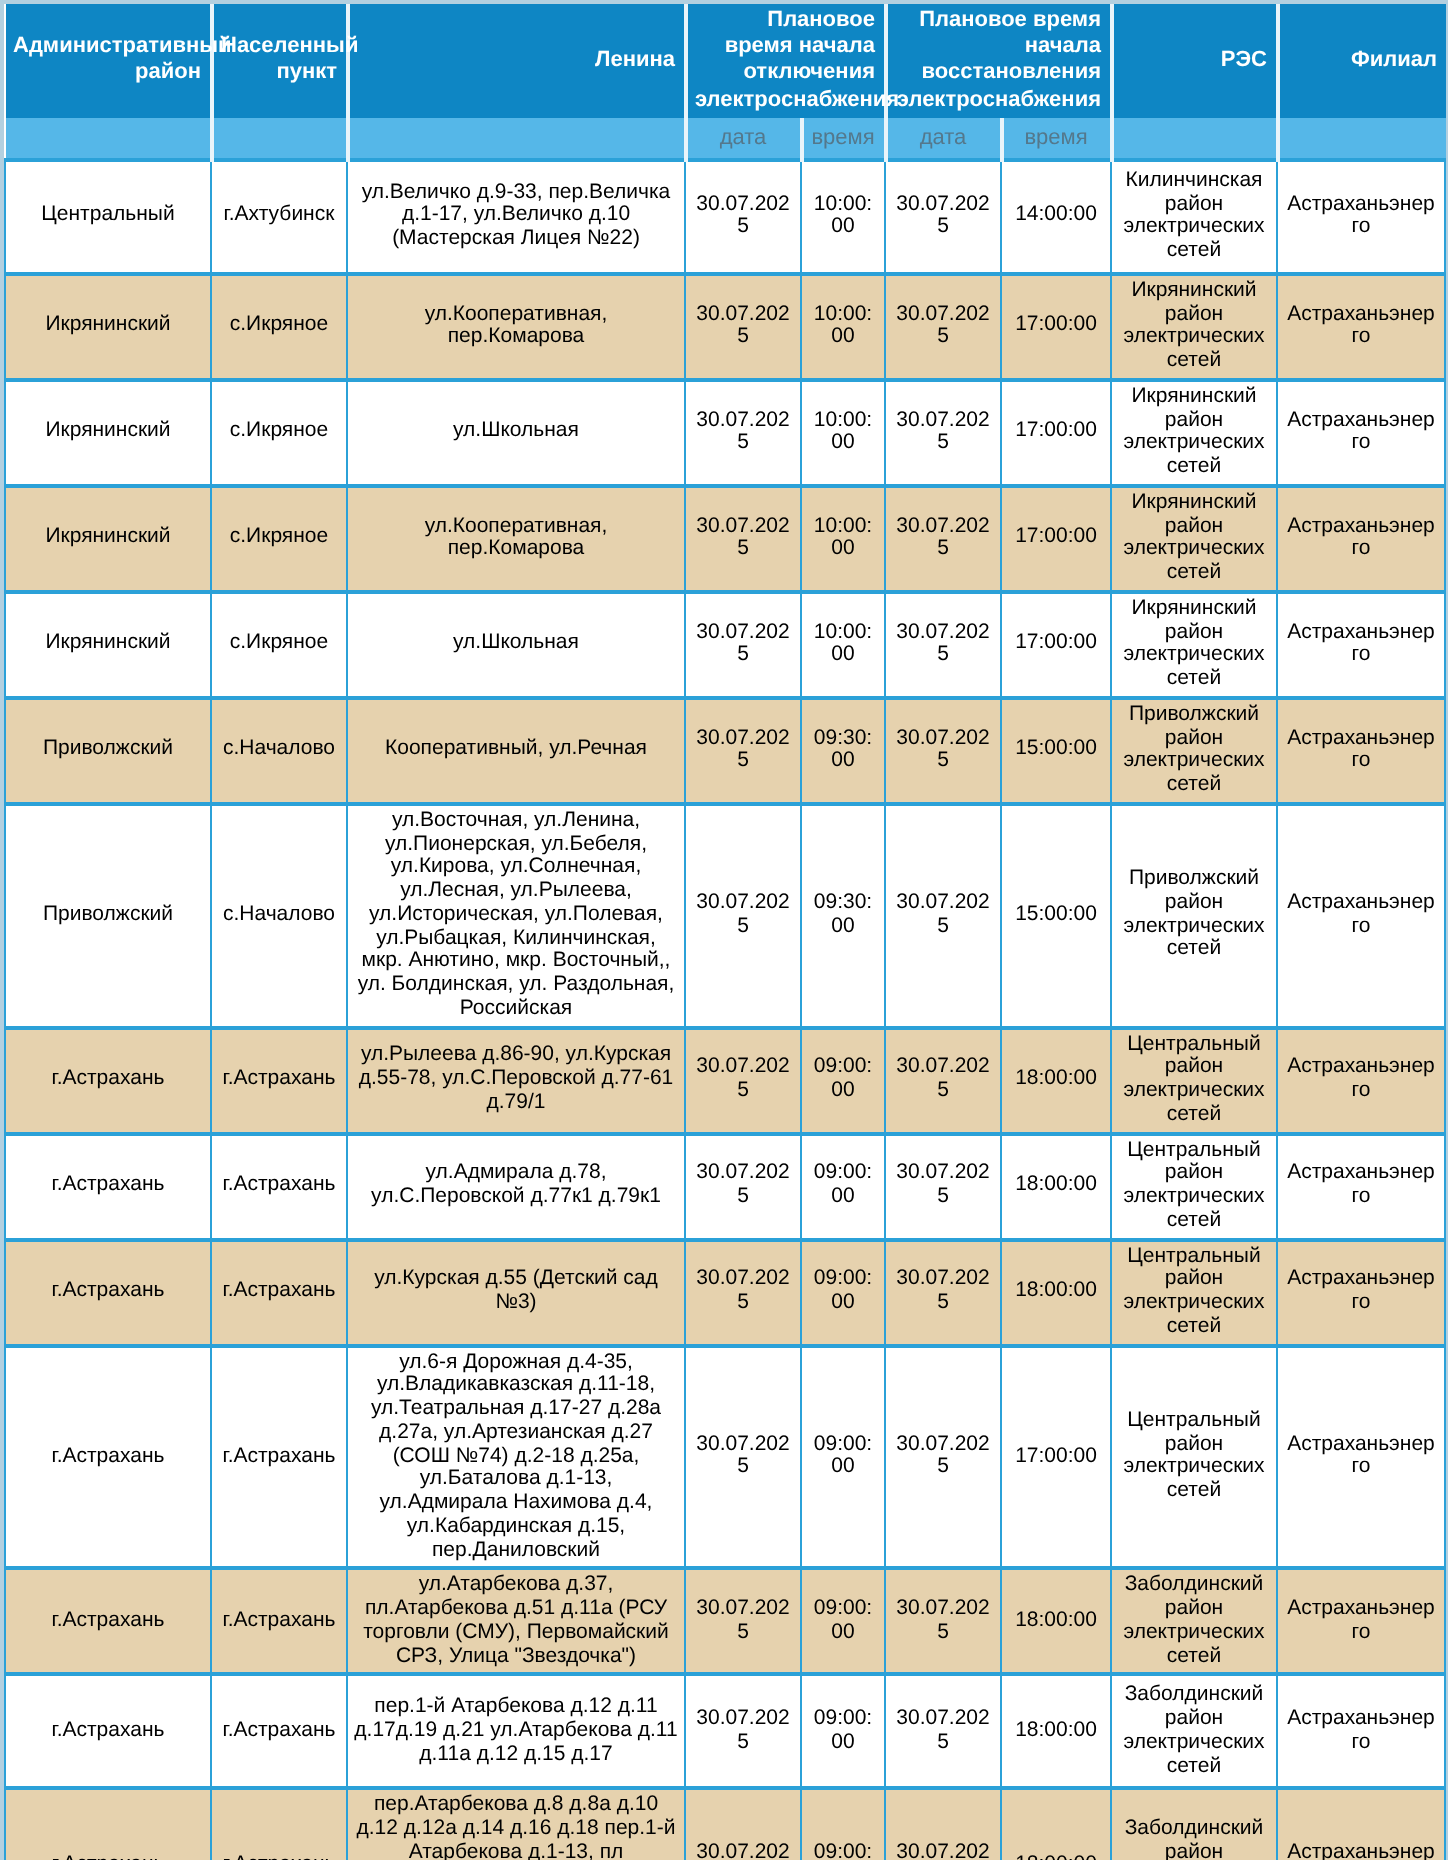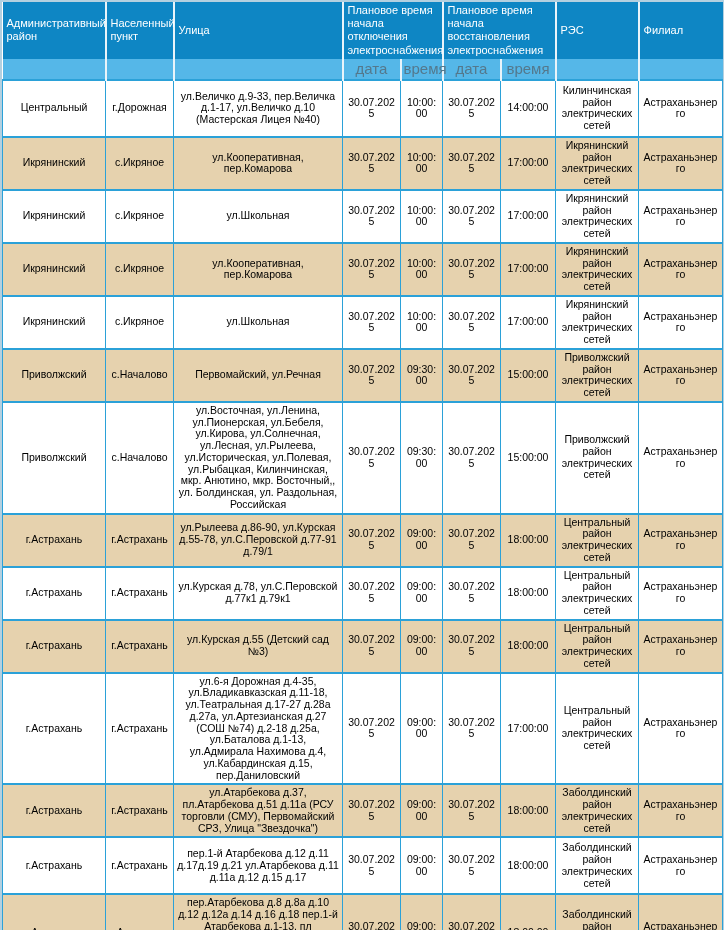--- a/index.html
+++ b/index.html
@@ -17,36 +17,36 @@
   }
   table.outage {
     border-collapse: collapse;
     table-layout: fixed;
     width: 720px;
   }
   
   thead tr.main-header th {
     background: #0e86c4;
     color: #ffffff;
-    font-weight: normal;
+    font-weight: bold;
     font-size: 11px;
     line-height: 1.2;
-    text-align: left;
+    text-align: right;
     vertical-align: middle;
     padding: 2px 4px;
     height: 44px;
     border: none;
     border-left: 2px solid #e9f4fa;
   }
   thead tr.main-header th:first-child { border-left: none; }
   thead tr.sub-header th {
     background: #55b7e8;
     color: #54788c;
     font-weight: normal;
-    font-size: 15px;
+    font-size: 11px;
     text-align: center;
     vertical-align: middle;
     height: 18px;
     padding: 1px 2px;
     border: none;
     border-left: 2px solid #e9f4fa;
   }
   thead tr.sub-header th:first-child { border-left: none; }
   
   tbody td {
@@ -76,43 +76,43 @@
         <col style="width:42px">
         <col style="width:58px">
         <col style="width:55px">
       <col style="width:83px">
         <col style="width:84px">
     </colgroup>
     <thead>
       <tr class="main-header">
         <th rowspan="1">Административный район</th>
         <th>Населенный пункт</th>
-        <th>Улица</th>
+        <th>Ленина</th>
         <th colspan="2">Плановое время начала отключения электроснабжения</th>
         <th colspan="2">Плановое время начала восстановления электроснабжения</th>
         <th>РЭС</th>
         <th>Филиал</th>
       </tr>
       <tr class="sub-header">
         <th></th>
         <th></th>
         <th></th>
         <th>дата</th>
         <th>время</th>
         <th>дата</th>
         <th>время</th>
         <th></th>
         <th></th>
       </tr>
     </thead>
     <tbody>
         <tr style="height: 57px;">
           <td>Центральный</td>
-          <td>г.Дорожная</td>
-          <td>ул.Величко д.9-33, пер.Величка д.1-17, ул.Величко д.10 (Мастерская Лицея №40)</td>
+          <td>г.Ахтубинск</td>
+          <td>ул.Величко д.9-33, пер.Величка д.1-17, ул.Величко д.10 (Мастерская Лицея №22)</td>
           <td>30.07.2025</td>
           <td>10:00:00</td>
           <td>30.07.2025</td>
           <td>14:00:00</td>
           <td>Килинчинская район электрических сетей</td>
           <td>Астраханьэнерго</td>
         </tr>
         <tr class="alt" style="height: 53px;">
           <td>Икрянинский</td>
           <td>с.Икряное</td>
@@ -153,21 +153,21 @@
           <td>30.07.2025</td>
           <td>10:00:00</td>
           <td>30.07.2025</td>
           <td>17:00:00</td>
           <td>Икрянинский район электрических сетей</td>
           <td>Астраханьэнерго</td>
         </tr>
         <tr class="alt" style="height: 46px;">
           <td>Приволжский</td>
           <td>с.Началово</td>
-          <td>Первомайский, ул.Речная</td>
+          <td>Кооперативный, ул.Речная</td>
           <td>30.07.2025</td>
           <td>09:30:00</td>
           <td>30.07.2025</td>
           <td>15:00:00</td>
           <td>Приволжский район электрических сетей</td>
           <td>Астраханьэнерго</td>
         </tr>
         <tr style="height: 102px;">
           <td>Приволжский</td>
           <td>с.Началово</td>
@@ -175,32 +175,32 @@
           <td>30.07.2025</td>
           <td>09:30:00</td>
           <td>30.07.2025</td>
           <td>15:00:00</td>
           <td>Приволжский район электрических сетей</td>
           <td>Астраханьэнерго</td>
         </tr>
         <tr class="alt" style="height: 50px;">
           <td>г.Астрахань</td>
           <td>г.Астрахань</td>
-          <td>ул.Рылеева д.86-90, ул.Курская д.55-78, ул.С.Перовской д.77-91 д.79/1</td>
+          <td>ул.Рылеева д.86-90, ул.Курская д.55-78, ул.С.Перовской д.77-61 д.79/1</td>
           <td>30.07.2025</td>
           <td>09:00:00</td>
           <td>30.07.2025</td>
           <td>18:00:00</td>
           <td>Центральный район электрических сетей</td>
           <td>Астраханьэнерго</td>
         </tr>
         <tr style="height: 53px;">
           <td>г.Астрахань</td>
           <td>г.Астрахань</td>
-          <td>ул.Курская д.78, ул.С.Перовской д.77к1 д.79к1</td>
+          <td>ул.Адмирала д.78, ул.С.Перовской д.77к1 д.79к1</td>
           <td>30.07.2025</td>
           <td>09:00:00</td>
           <td>30.07.2025</td>
           <td>18:00:00</td>
           <td>Центральный район электрических сетей</td>
           <td>Астраханьэнерго</td>
         </tr>
         <tr class="alt" style="height: 47px;">
           <td>г.Астрахань</td>
           <td>г.Астрахань</td>

